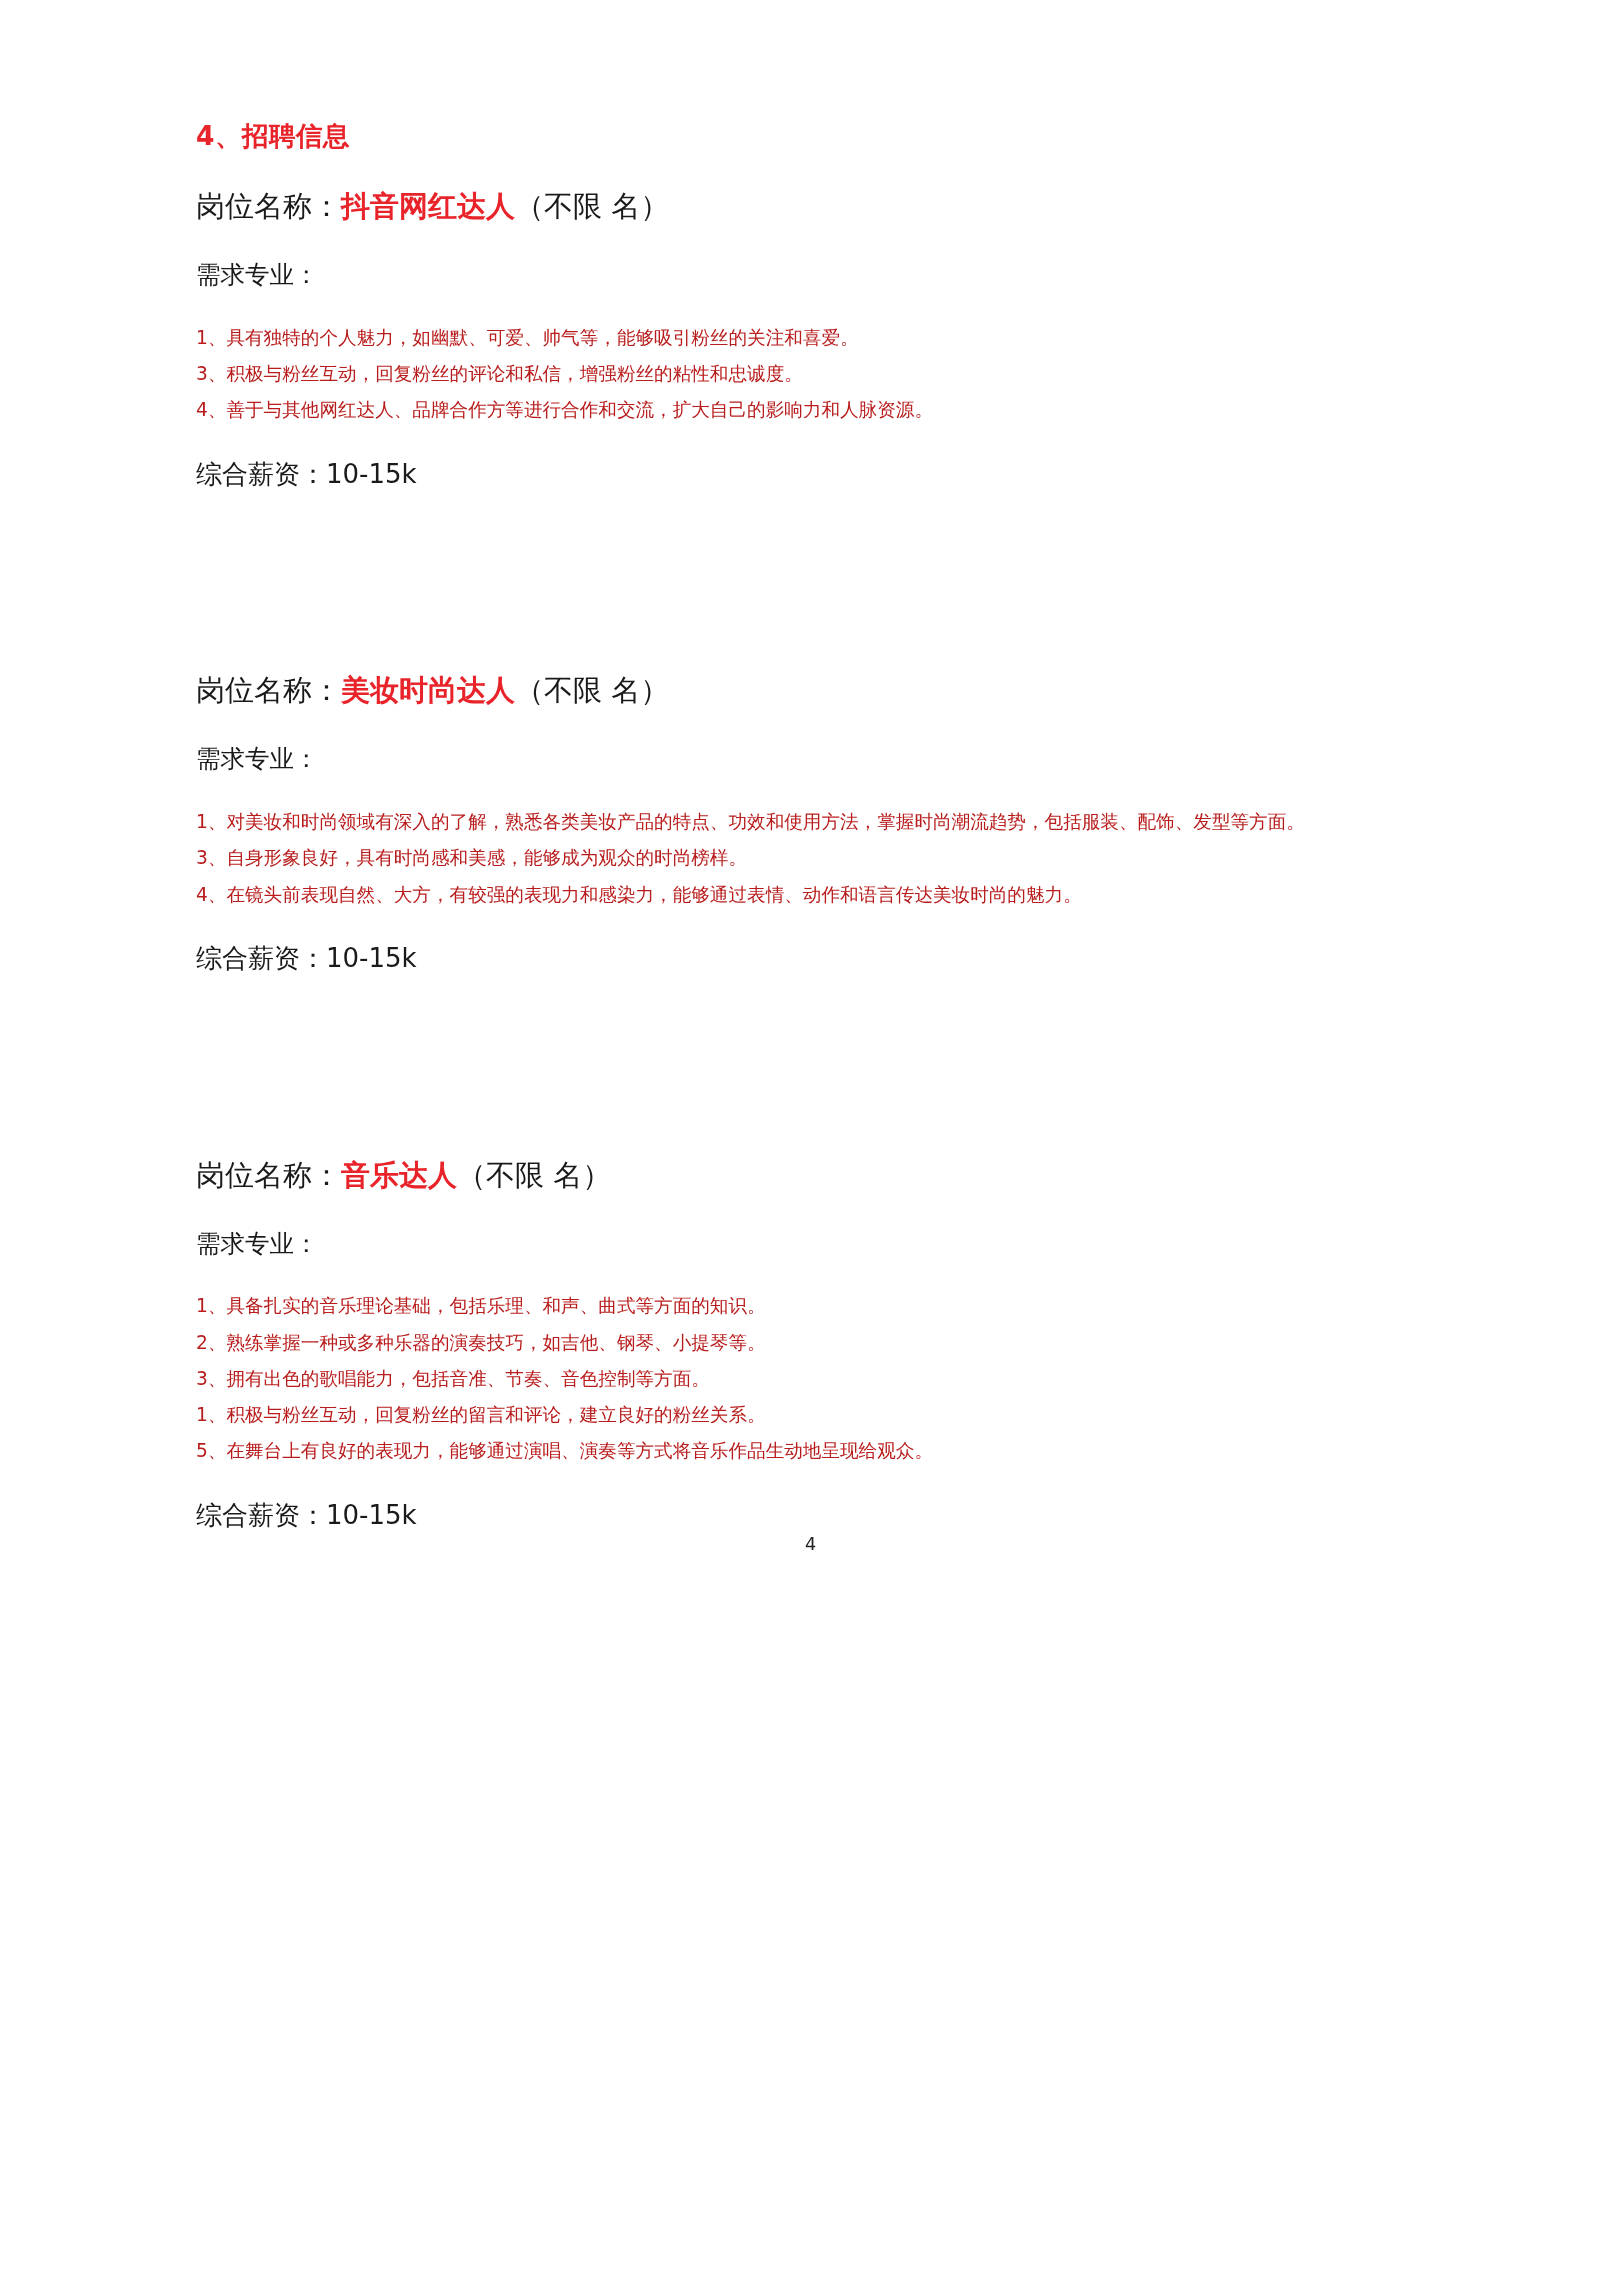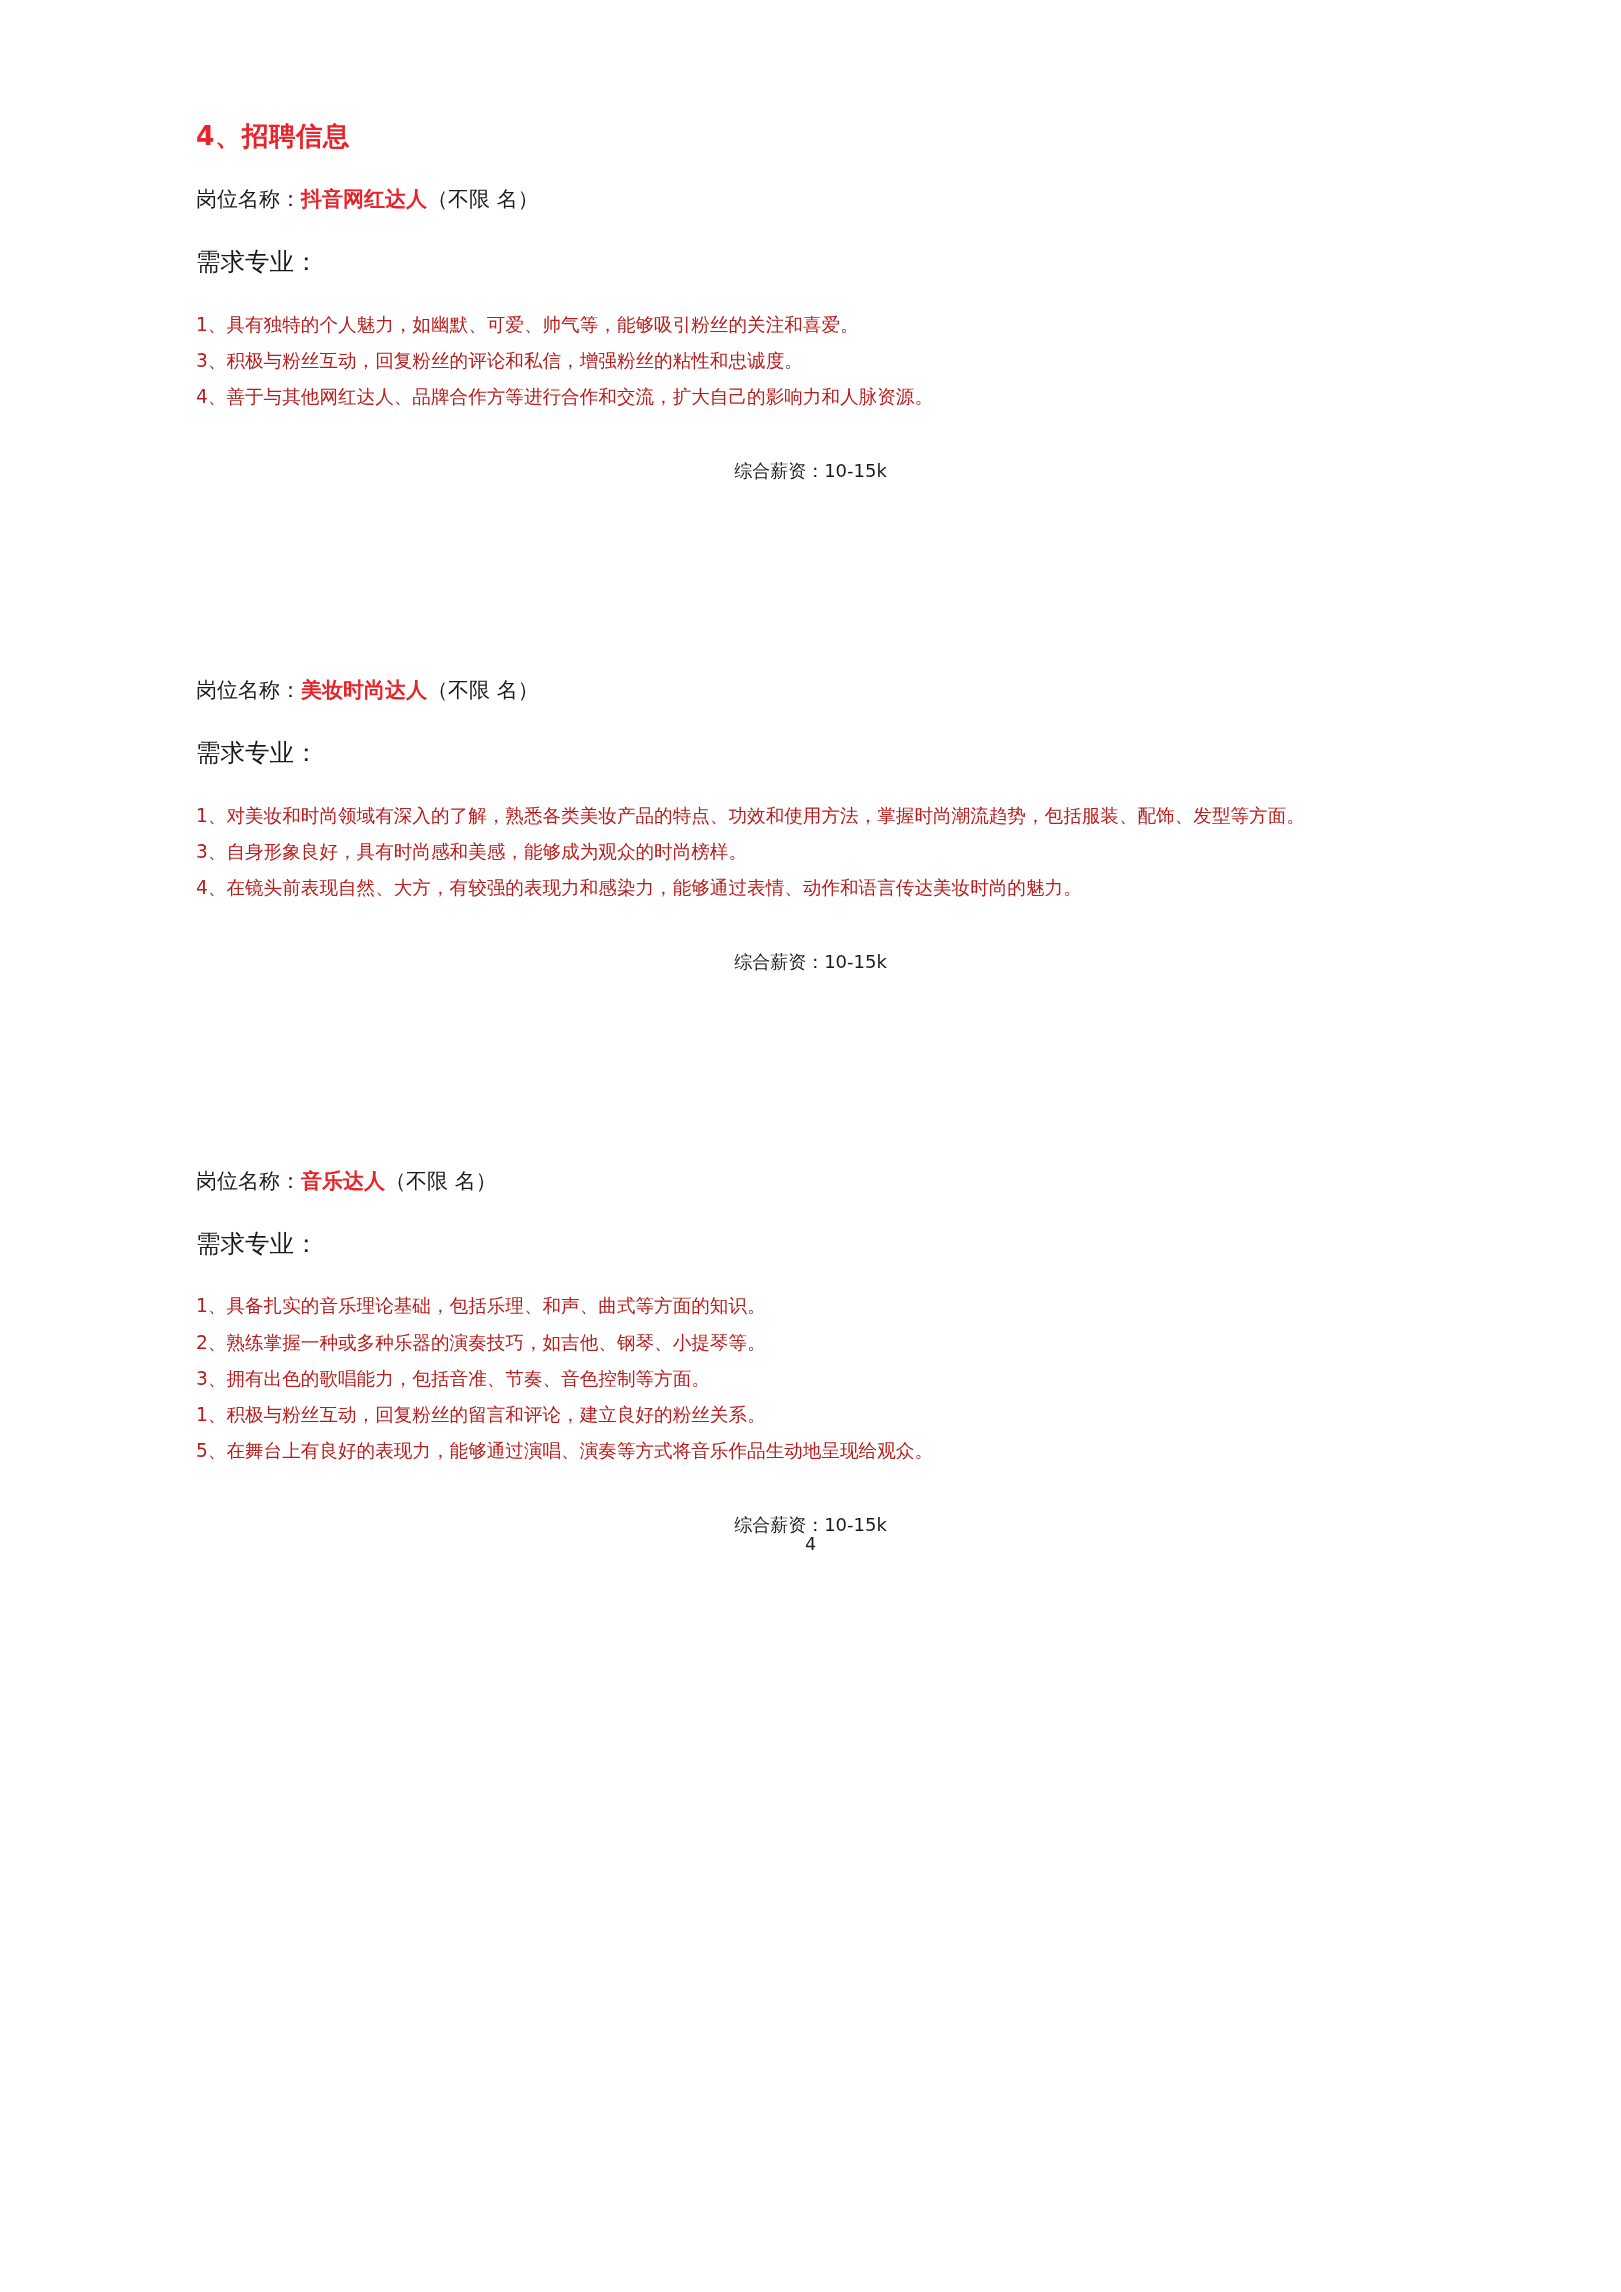--- a/index.html
+++ b/index.html
@@ -24,21 +24,21 @@
     font-size: 26.5px;
     font-weight: bold;
     color: #e8232a;
     margin: 0 0 0 0;
     letter-spacing: 0.5px;
   }
   .job-block {
     margin-top: 0;
   }
   .job-title-line {
-    font-size: 21px;
+    font-size: 29px;
     color: #1a1a1a;
     margin: 0;
     line-height: 1.6;
   }
   .job-title-name {
     color: #e8232a;
     font-weight: bold;
   }
   .job-count {
     color: #1a1a1a;
@@ -55,25 +55,24 @@
     list-style: none;
   }
   .req-item {
     font-size: 18.6px;
     color: #b91c1c;
     line-height: 1.95;
     margin: 0;
     text-align: justify;
   }
   .salary {
-    font-size: 18px;
+    font-size: 26px;
     color: #1a1a1a;
     line-height: 1.6;
-    margin: 16px;
-    text-align: center;
+    margin: 0;
   }
   .gap-sm { height: 25.5px; }
   .gap-md { height: 29px; }
   .gap-xl { height: 172px; }
   .page-number {
     position: absolute;
     left: 0;
     right: 0;
     bottom: 86px;
     text-align: center;

